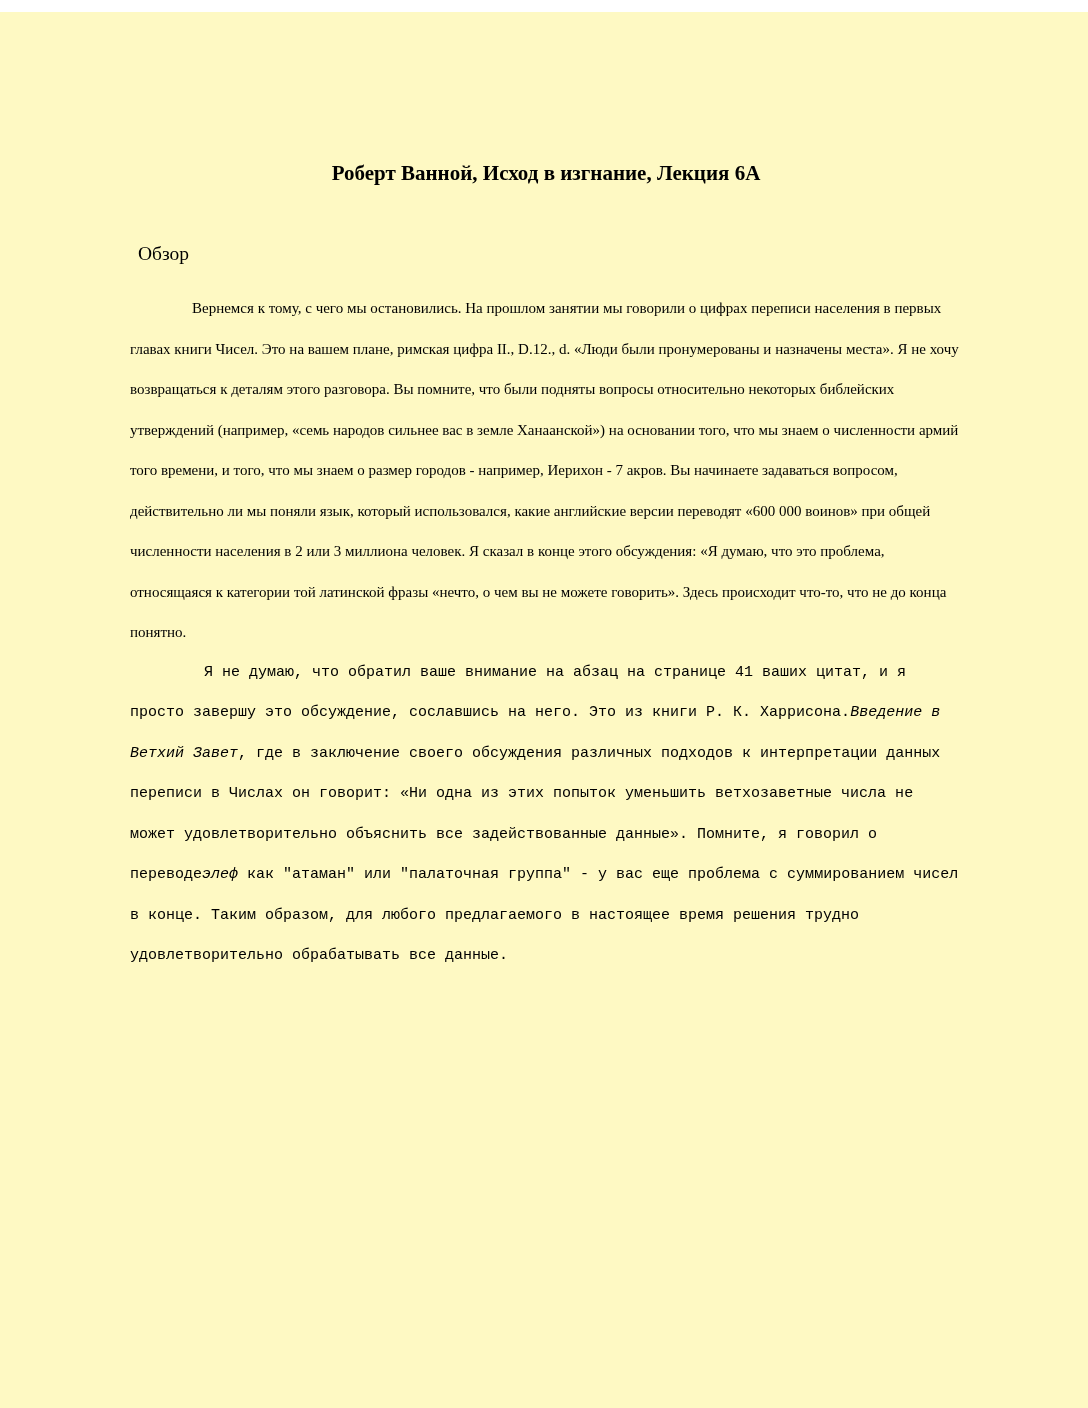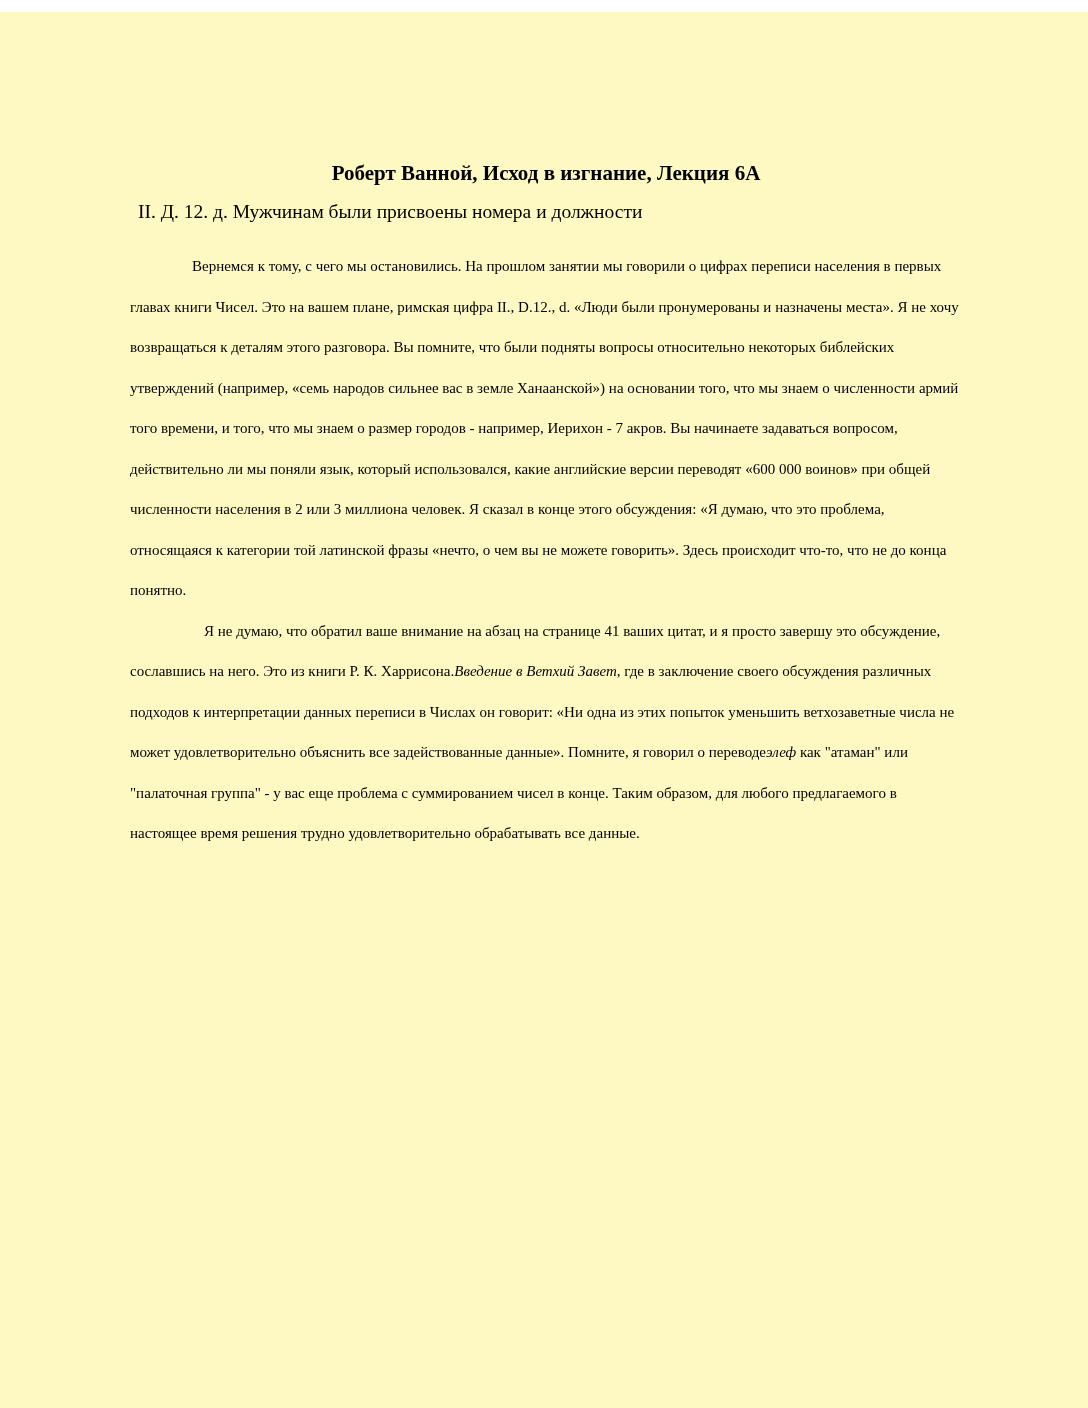--- a/index.html
+++ b/index.html
@@ -49,33 +49,34 @@
     line-height: 40.5px;
     text-align: left;
   }
   .para-1 {
     margin-top: 22px;
     text-indent: 62px;
   }
   .para-2 {
     margin-top: 0;
     text-indent: 74px;
+    font-family: Liberation Mono, monospace;
   }
   .italic {
     font-style: italic;
   }
 </style>
 </head>
 <body>
 
 <div class="page">
 
   <h1 class="doc-title">Роберт Ванной, Исход в изгнание, Лекция 6А</h1>
 
 
+  <p class="overview-label">Обзор</p>
 
-  <p class="outline-heading">II. Д. 12. д. Мужчинам были присвоены номера и должности</p>
 
   <p class="body-paragraph para-1">Вернемся к тому, с чего мы остановились. На прошлом занятии мы говорили о цифрах переписи населения в первых главах книги Чисел. Это на вашем плане, римская цифра II., D.12., d. «Люди были пронумерованы и назначены места». Я не хочу возвращаться к деталям этого разговора. Вы помните, что были подняты вопросы относительно некоторых библейских утверждений (например, «семь народов сильнее вас в земле Ханаанской») на основании того, что мы знаем о численности армий того времени, и того, что мы знаем о размер городов - например, Иерихон - 7 акров. Вы начинаете задаваться вопросом, действительно ли мы поняли язык, который использовался, какие английские версии переводят «600 000 воинов» при общей численности населения в 2 или 3 миллиона человек. Я сказал в конце этого обсуждения: «Я думаю, что это проблема, относящаяся к категории той латинской фразы «нечто, о чем вы не можете говорить». Здесь происходит что-то, что не до конца понятно.</p>
 
   <p class="body-paragraph para-2"><span>Я не думаю, что обратил ваше внимание на абзац на странице 41 ваших цитат, и я просто завершу это обсуждение, сославшись на него. Это из книги Р. К. Харрисона.</span><span class="italic">Введение в Ветхий Завет</span><span>, где в заключение своего обсуждения различных подходов к интерпретации данных переписи в Числах он говорит: «Ни одна из этих попыток уменьшить ветхозаветные числа не может удовлетворительно объяснить все задействованные данные». Помните, я говорил о переводе</span><span class="italic">элеф</span><span> как "атаман" или "палаточная группа" - у вас еще проблема с суммированием чисел в конце. Таким образом, для любого предлагаемого в настоящее время решения трудно удовлетворительно обрабатывать все данные.</span></p>
 
 </div>
 
 </body></html>

